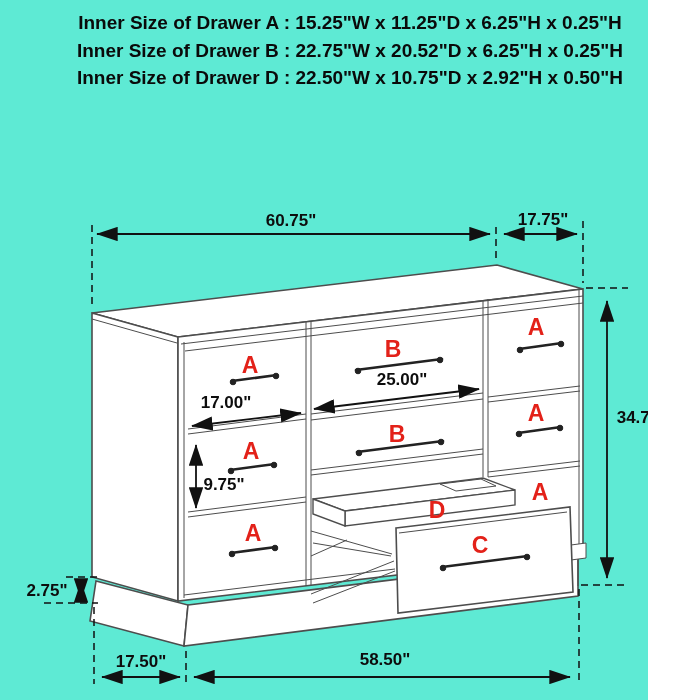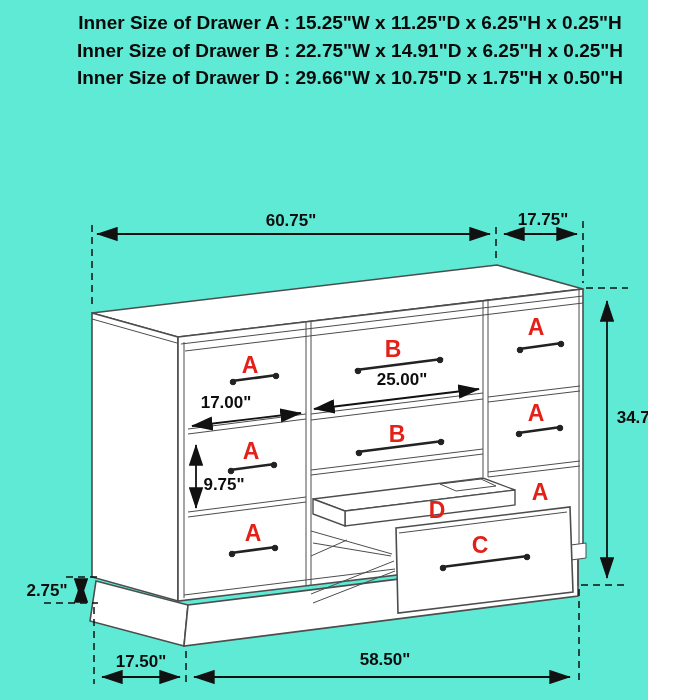--- a/index.html
+++ b/index.html
@@ -12,22 +12,22 @@
   .red{color:#e32119;font-weight:bold;font-size:23px;}
   .dim{color:#0d0d0d;font-weight:bold;font-size:17px;}
 </style>
 </head>
 <body>
 
 <div id="stage">
 
   <div id="specs">
     <div>Inner Size of Drawer A : 15.25"W x 11.25"D x 6.25"H x 0.25"H</div>
-    <div>Inner Size of Drawer B : 22.75"W x 14.91"D x 6.25"H x 0.25"H</div>
-    <div>Inner Size of Drawer D : 29.66"W x 10.75"D x 1.75"H x 0.50"H</div>
+    <div>Inner Size of Drawer B : 22.75"W x 20.52"D x 6.25"H x 0.25"H</div>
+    <div>Inner Size of Drawer D : 22.50"W x 10.75"D x 2.92"H x 0.50"H</div>
   </div>
 
   <svg id="diagram-svg" width="700" height="700" viewBox="0 0 700 700">
     <defs>
       <marker id="ah" viewBox="0 0 12 8" refX="11.5" refY="4" markerWidth="12" markerHeight="8" orient="auto-start-reverse">
         <path d="M0,0 L12,4 L0,8 Z" fill="#111"></path>
       </marker>
     </defs>
 
     <g stroke="#4d4d4d" stroke-width="1.6" fill="#ffffff">

